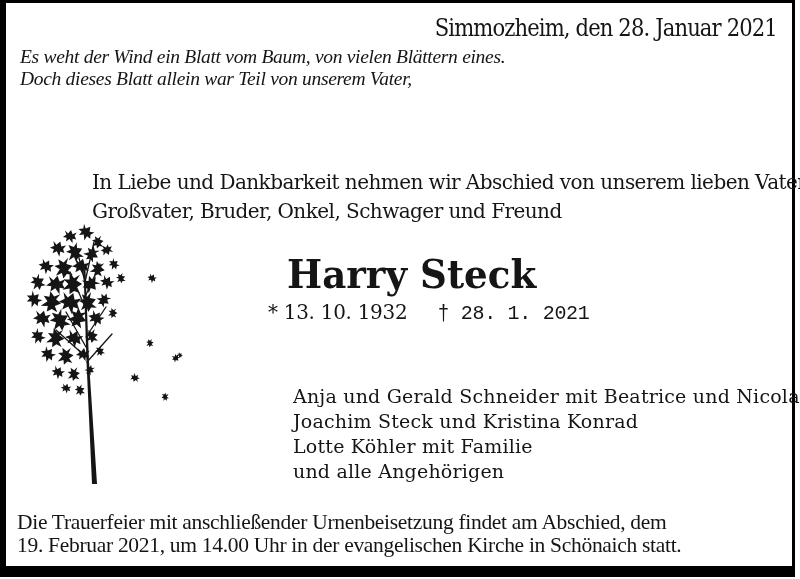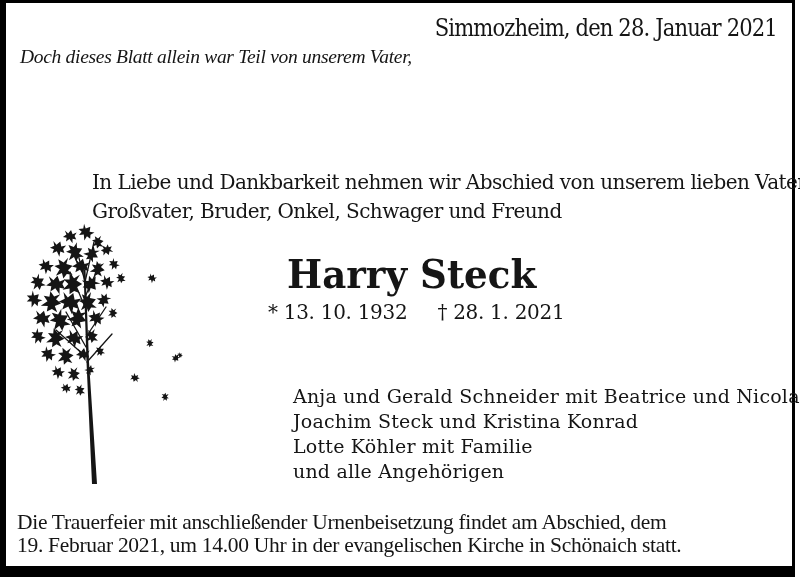--- a/index.html
+++ b/index.html
@@ -54,21 +54,21 @@
     transform:scaleX(0.93);
     transform-origin:0 0;
     white-space:nowrap;
   }
   .dates{
     position:absolute;left:268px;top:300px;
     font:400 20px/1.2 "DejaVu Serif",serif;
     letter-spacing:-0.3px;
     white-space:nowrap;
   }
-  .dates .death{margin-left:30px;}
+  .dates .death{margin-left:30px;font-family:Liberation Mono, monospace;}
   .gedenken{
     position:absolute;left:293px;top:358px;
     font:400 19px/1.2 "DejaVu Serif",serif;
     letter-spacing:0.2px;
     white-space:nowrap;
   }
   .mourners{
     position:absolute;left:293px;top:384px;
     font:400 19px/25px "DejaVu Serif",serif;
     letter-spacing:0.2px;
@@ -86,20 +86,21 @@
 </head>
 <body>
 
 <div class="page">
 
   <div class="frame"></div>
 
   <div class="dateline">Simmozheim, den 28. Januar 2021</div>
 
   <div class="poem">
+    <div>Es weht der Wind ein Blatt vom Baum, von vielen Blättern eines.</div>
     <div>Doch dieses Blatt allein war Teil von unserem Vater,</div>
   </div>
 
   <div class="intro">
     <div>In Liebe und Dankbarkeit nehmen wir Abschied von unserem lieben Vater,</div>
     <div>Großvater, Bruder, Onkel, Schwager und Freund</div>
   </div>
 
   <svg class="tree" viewBox="0 0 200 280" xmlns="http://www.w3.org/2000/svg" xmlns:xlink="http://www.w3.org/1999/xlink">
     <defs>

